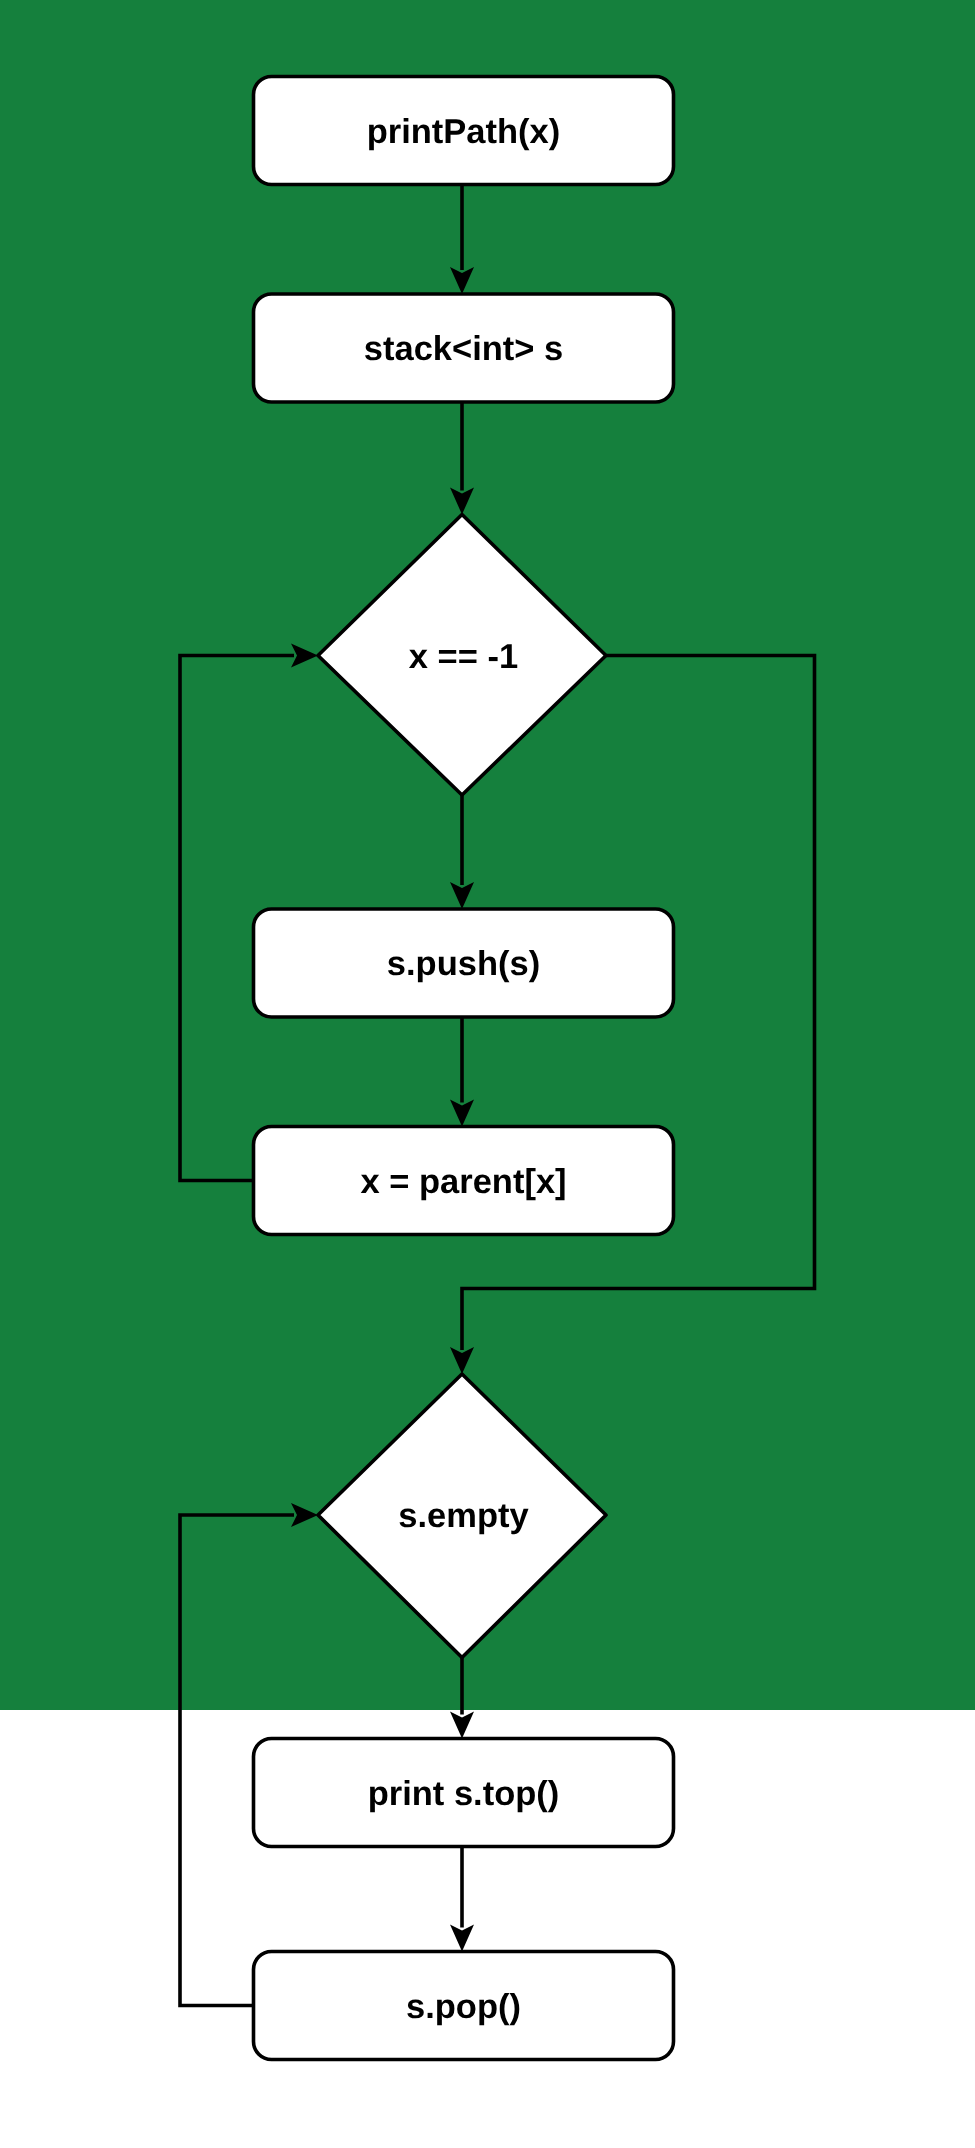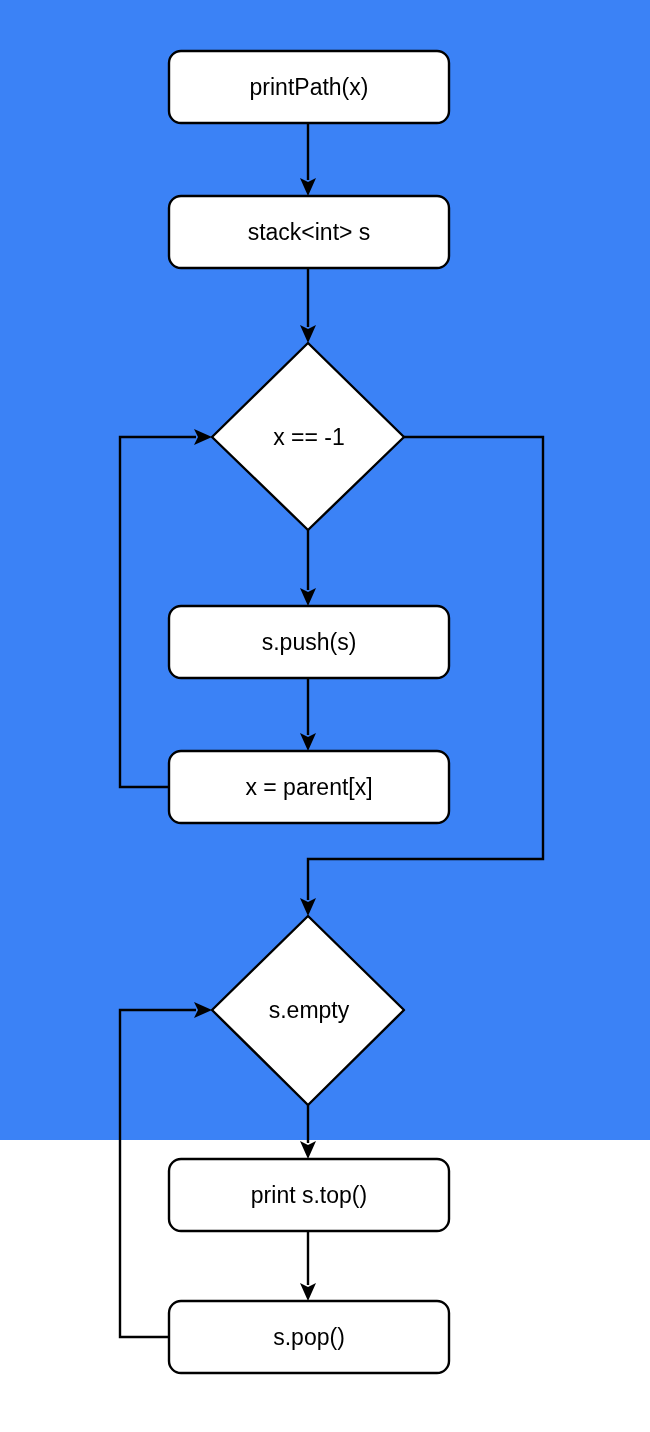--- a/index.html
+++ b/index.html
@@ -11,21 +11,22 @@
   body {
     width: 650px;
     height: 1432px;
     font-family: "Liberation Sans", sans-serif;
     overflow: hidden;
   }
   #flow-canvas {
     position: relative;
     width: 650px;
     height: 1140px;
-    background: #3b82f6;
+    background: #15803d;
+    font-weight: bold;
   }
   #flow-svg {
     position: absolute;
     top: 0;
     left: 0;
     width: 650px;
     height: 1432px;
     display: block;
   }
   .node-shape {

